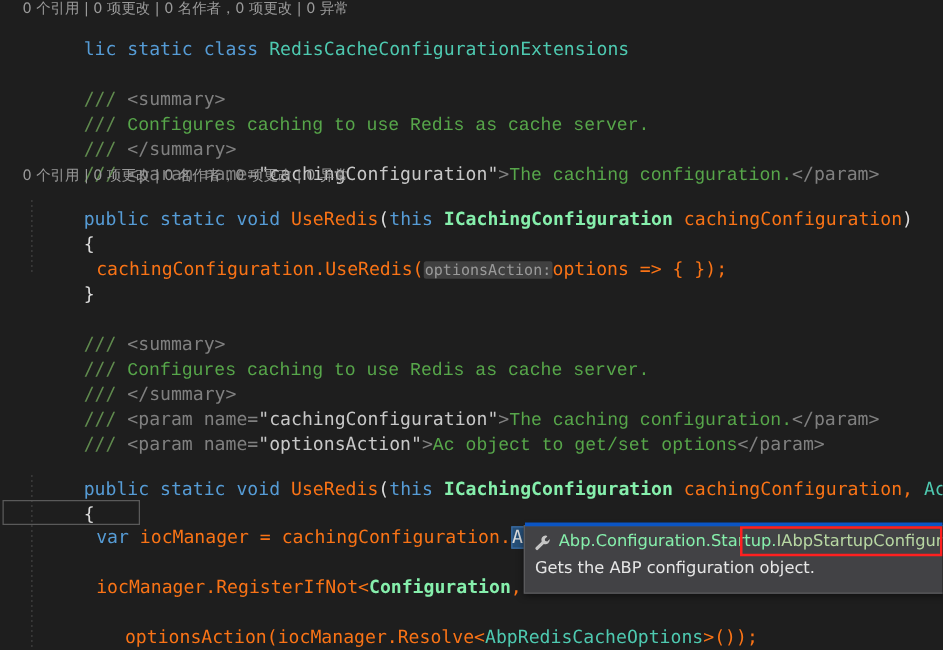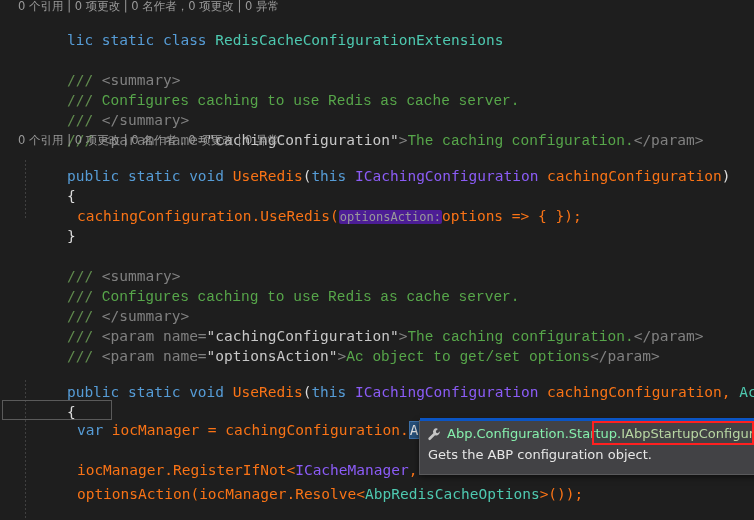--- a/index.html
+++ b/index.html
@@ -19,31 +19,31 @@
   }
   .codelens{
     position:absolute;left:0;right:0;height:20px;padding-left:18px;
     box-sizing:border-box;white-space:pre;
     color:#9a9a9a;font-size:11.5px;line-height:20px;
     font-family:"DejaVu Sans","Liberation Sans",sans-serif;
   }
   
   .kw{color:#569cd6;}
   .type{color:#4ec9b0;}
-  .iface{color:#8b5cf6;}
+  .iface{color:#86efac;font-weight:bold;}
   .cmt{color:#57a64a;font-family:Liberation Mono, monospace;}
   .cmtdoc{color:#608b4e;}
   .xtag{color:#808080;}
   .xattr{color:#c8c8c8;}
   .plain{color:#f97316;}
   .punc{color:#dcdcdc;}
 
   
   .hint{
-    background:#4c1d95;color:#9a9a9a;border-radius:2px;
+    background:#404040;color:#9a9a9a;border-radius:2px;
     font-size:12px;padding:0 1px;
   }
 
   
   .guide{
     position:absolute;width:1px;
     background:linear-gradient(to bottom,#404040 50%,transparent 50%);
     background-size:1px 4px;
   }
 
@@ -166,24 +166,24 @@
 
   
   <div class="curline" style="top:400px;width:110px;"></div>
 
   
   <div class="line" style="top:400px;padding-left:42px;">
     <span class="kw">var </span><span class="plain">iocManager = cachingConfiguration.</span><span class="sel"><span>AbpConfig</span><span class="caret"></span><span>uration</span></span><span class="plain">.IocManager;</span>
   </div>
 
   <div class="line" style="top:440px;padding-left:42px;">
-    <span class="plain">iocManager.RegisterIfNot&lt;</span><span class="iface">ICacheManager</span><span class="plain">, </span><span class="type">Ab</span>
-  </div>
-
-  <div class="line" style="top:464px;padding-left:42px;">
+    <span class="plain">iocManager.RegisterIfNot&lt;</span><span class="iface">Configuration</span><span class="plain">, </span><span class="type">Ab</span>
+  </div>
+
+  <div class="line" style="top:480px;padding-left:65px;">
     <span class="plain">optionsAction(iocManager.Resolve&lt;</span><span class="type">AbpRedisCacheOptions</span><span class="plain">&gt;());</span>
   </div>
 
   <div class="line" style="top:500px;">
     
   </div>
 
   
   <div id="tooltip" style="left:419px;top:420px;width:334px;height:46px;">
     <div class="tt-accent"></div>

